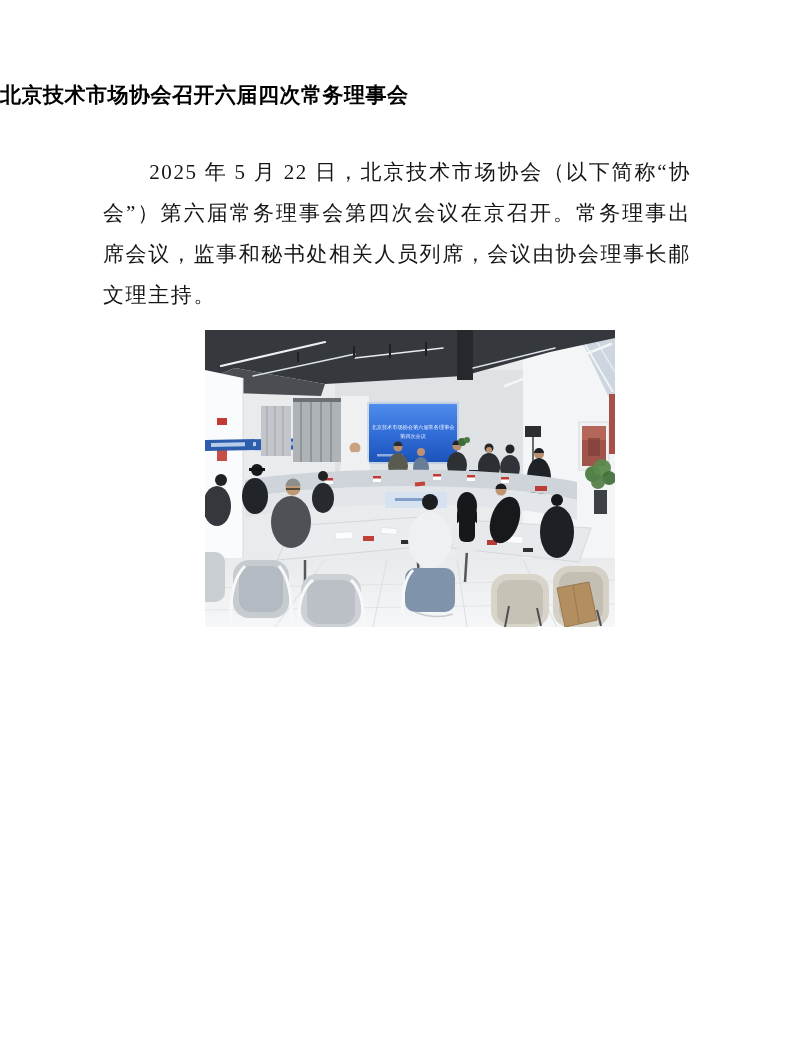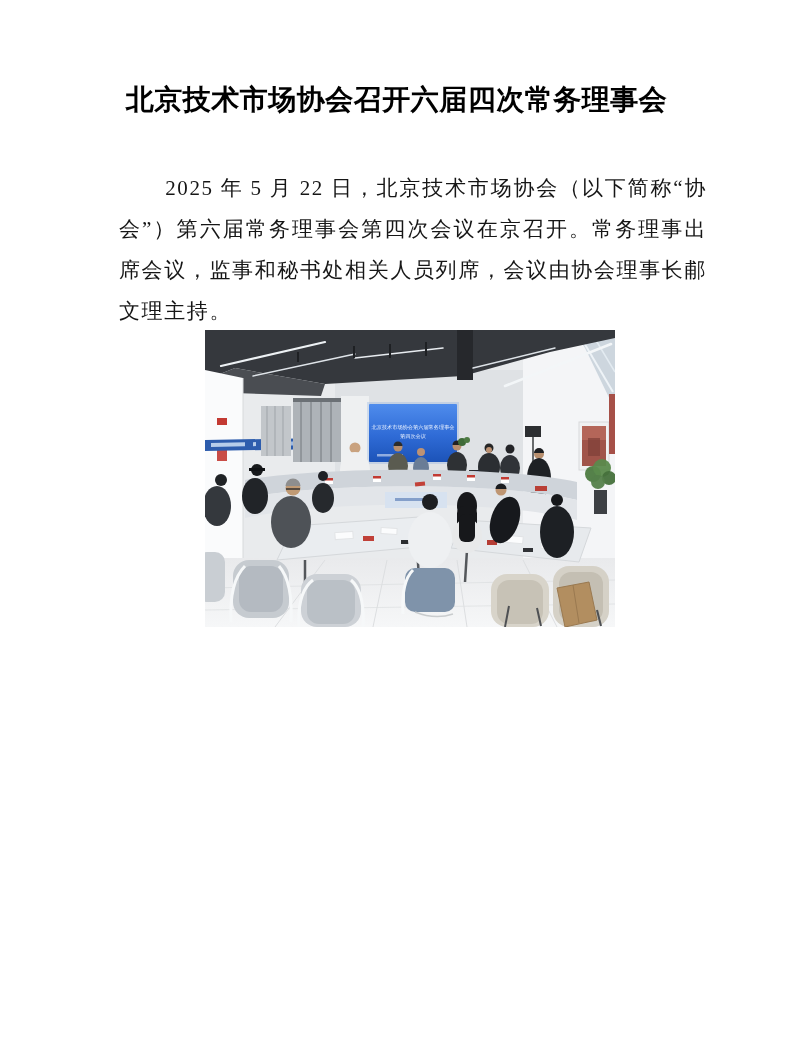--- a/index.html
+++ b/index.html
@@ -2,24 +2,24 @@
 <html><head>
 <meta charset="utf-8">
 <style>
   html,body{margin:0;padding:0;background:#ffffff;}
   .page{
     position:relative;width:793px;height:1043px;background:#ffffff;overflow:hidden;
     font-family:"Liberation Serif","DejaVu Serif",serif;color:#181818;
   }
   .doc-title{
     position:absolute;top:81px;left:0;width:793px;margin:0;
-    text-align:center;font-size:28px;font-weight:bold;letter-spacing:0.5px;color:#000;
+    text-align:left;font-size:21px;font-weight:bold;letter-spacing:0.5px;color:#000;
   }
   .para{
-    position:absolute;left:103px;width:588px;margin:16px;
+    position:absolute;left:103px;width:588px;margin:0;
     font-size:21px;line-height:41px;letter-spacing:1.6px;
     text-align:justify;text-justify:inter-character;text-indent:2.2em;color:#161616;
   }
   .para-1{top:152px;}
   .para-2{top:636px;}
   .photo{
     position:absolute;left:205px;top:330px;width:410px;height:297px;margin:0;
     overflow:hidden;background:#eceef0;
   }
   .photo svg{display:block;width:410px;height:297px;}

